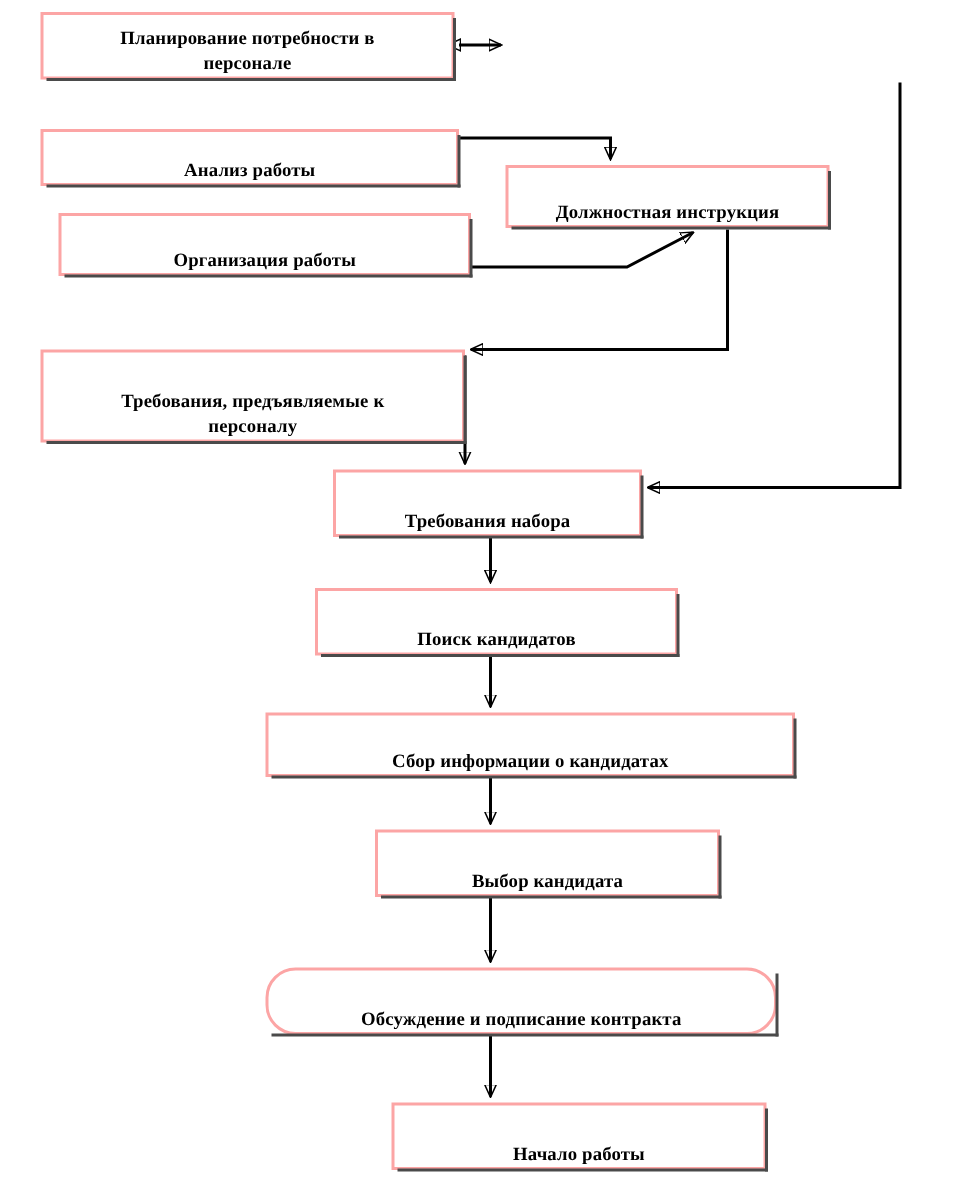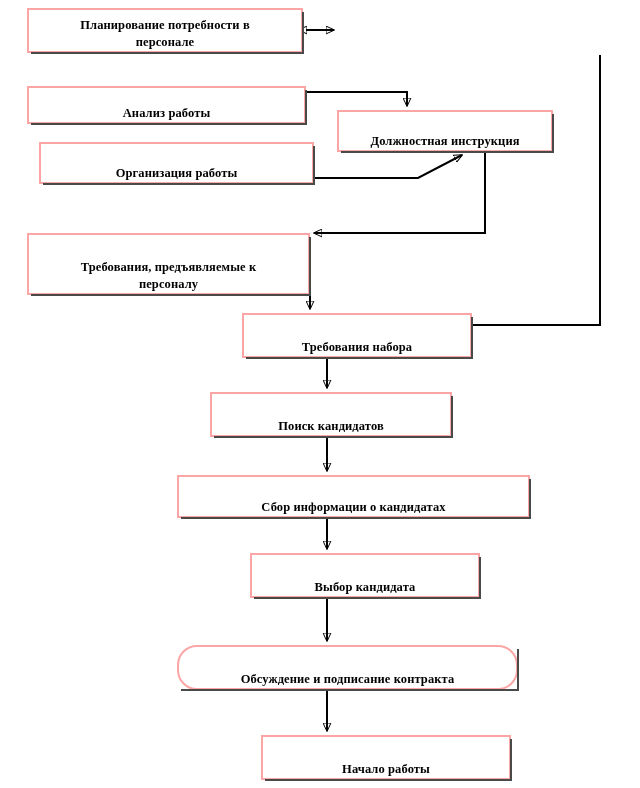--- a/index.html
+++ b/index.html
@@ -138,21 +138,21 @@
 
   <div class="node shadow" style="left:27px; top:142px; width:275px; height:42px;margin-left:12px;">
     <span class="label">Организация работы</span>
   </div>
 
   <div class="node shadow" style="left:27px; top:233px; width:283px; height:62px;">
     <span class="label">Требования, предъявляемые к
 персоналу</span>
   </div>
 
-  <div class="node shadow" style="left:222px; top:313px; width:230px; height:45px;margin-left:20px;">
+  <div class="node shadow" style="left:222px; top:313px; width:206px; height:45px;">
     <span class="label">Требования набора</span>
   </div>
 
   <div class="node shadow" style="left:210px; top:392px; width:242px; height:45px;">
     <span class="label">Поиск кандидатов</span>
   </div>
 
   <div class="node shadow" style="left:177px; top:475px; width:353px; height:43px;">
     <span class="label">Сбор информации о кандидатах</span>
   </div>

